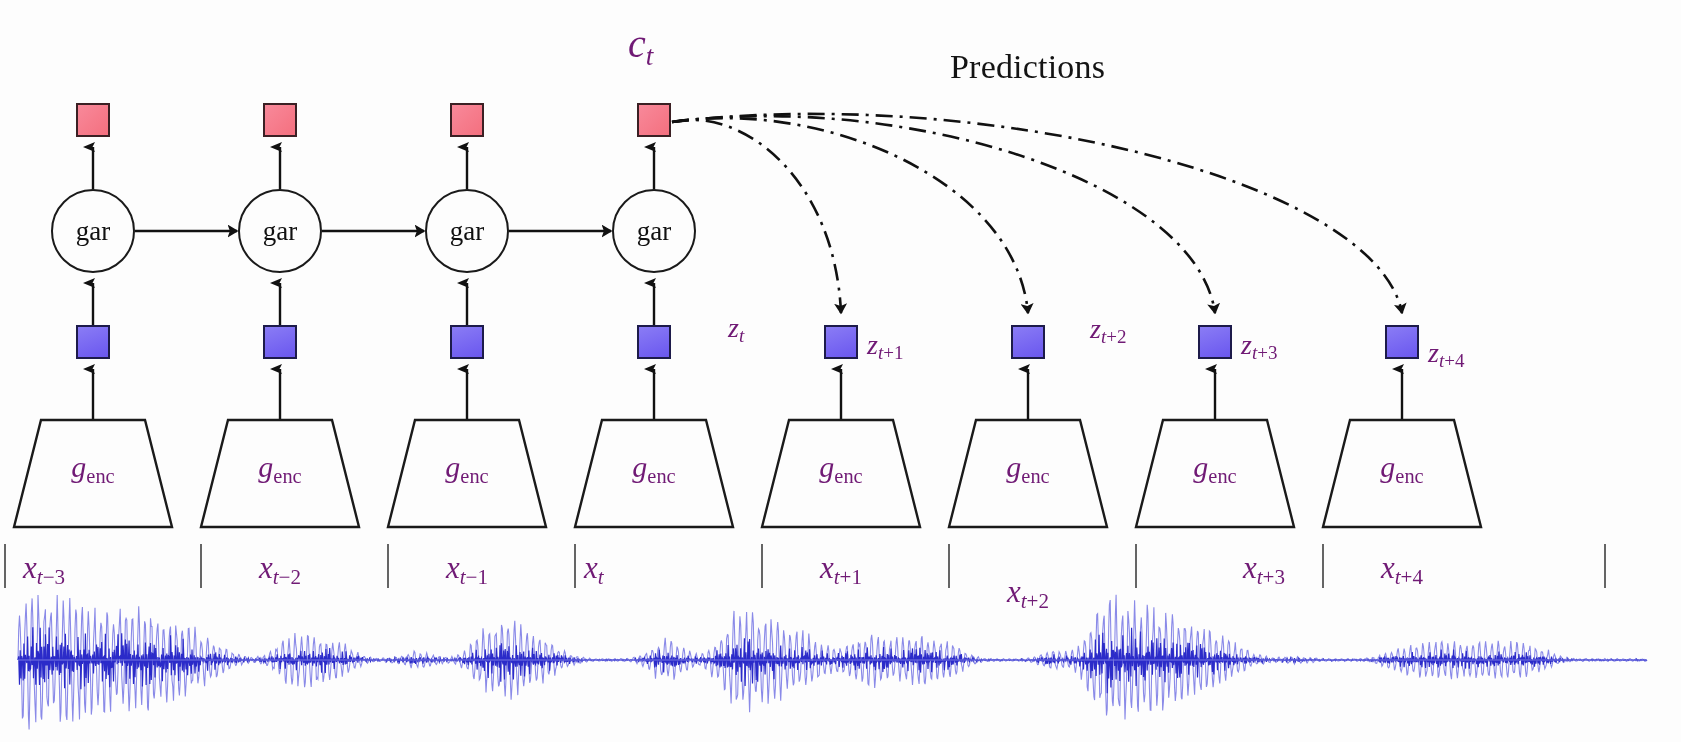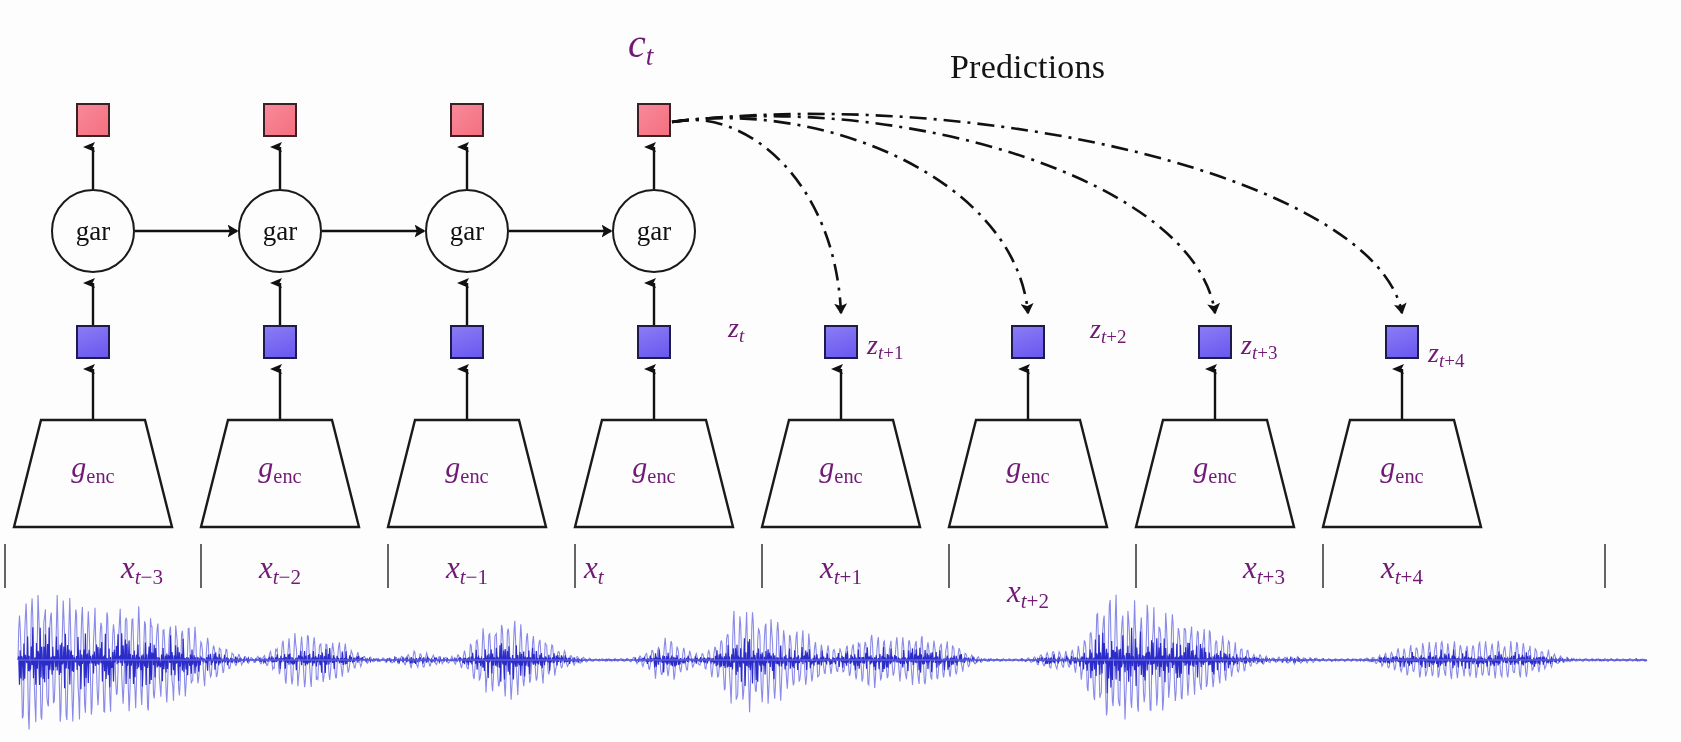--- a/index.html
+++ b/index.html
@@ -200,21 +200,21 @@
 
   <div id="z-labels">
       <div class="mathlabel z-label" style="left: 680px; top: 314px; margin-left: 48px;"><span class="ital">z</span><span class="sub">t</span></div>
       <div class="mathlabel z-label" style="left: 867px; top: 331px;"><span class="ital">z</span><span class="sub">t<span class="op">+</span><span class="num">1</span></span></div>
       <div class="mathlabel z-label" style="left: 1054px; top: 315px; margin-left: 36px;"><span class="ital">z</span><span class="sub">t<span class="op">+</span><span class="num">2</span></span></div>
       <div class="mathlabel z-label" style="left: 1241px; top: 331px;"><span class="ital">z</span><span class="sub">t<span class="op">+</span><span class="num">3</span></span></div>
       <div class="mathlabel z-label" style="left: 1428px; top: 339px;"><span class="ital">z</span><span class="sub">t<span class="op">+</span><span class="num">4</span></span></div>
     </div>
 
   <div id="x-labels">
-      <div class="mathlabel x-label" style="left: 23px; top: 552px; width: 140px; text-align: right;"><span class="ital">x</span><span class="sub">t<span class="op">−</span><span class="num">3</span></span></div>
+      <div class="mathlabel x-label" style="left: 23px; top: 552px; width: 140px; text-align: left;"><span class="ital">x</span><span class="sub">t<span class="op">−</span><span class="num">3</span></span></div>
       <div class="mathlabel x-label" style="left: 210px; top: 552px; width: 140px; text-align: center;"><span class="ital">x</span><span class="sub">t<span class="op">−</span><span class="num">2</span></span></div>
       <div class="mathlabel x-label" style="left: 397px; top: 552px; width: 140px; text-align: center;"><span class="ital">x</span><span class="sub">t<span class="op">−</span><span class="num">1</span></span></div>
       <div class="mathlabel x-label" style="left: 584px; top: 552px; width: 140px; "><span class="ital">x</span><span class="sub">t</span></div>
       <div class="mathlabel x-label" style="left: 771px; top: 552px; width: 140px; text-align: center;"><span class="ital">x</span><span class="sub">t<span class="op">+</span><span class="num">1</span></span></div>
       <div class="mathlabel x-label" style="left: 958px; top: 552px; width: 140px; text-align: center; margin-top: 24px;"><span class="ital">x</span><span class="sub">t<span class="op">+</span><span class="num">2</span></span></div>
       <div class="mathlabel x-label" style="left: 1145px; top: 552px; width: 140px; text-align: right;"><span class="ital">x</span><span class="sub">t<span class="op">+</span><span class="num">3</span></span></div>
       <div class="mathlabel x-label" style="left: 1332px; top: 552px; width: 140px; text-align: center;"><span class="ital">x</span><span class="sub">t<span class="op">+</span><span class="num">4</span></span></div>
     </div>
   <div id="x-dividers">
       <div class="divider" style="left: 4px; top: 544px; height: 44px;"></div>

